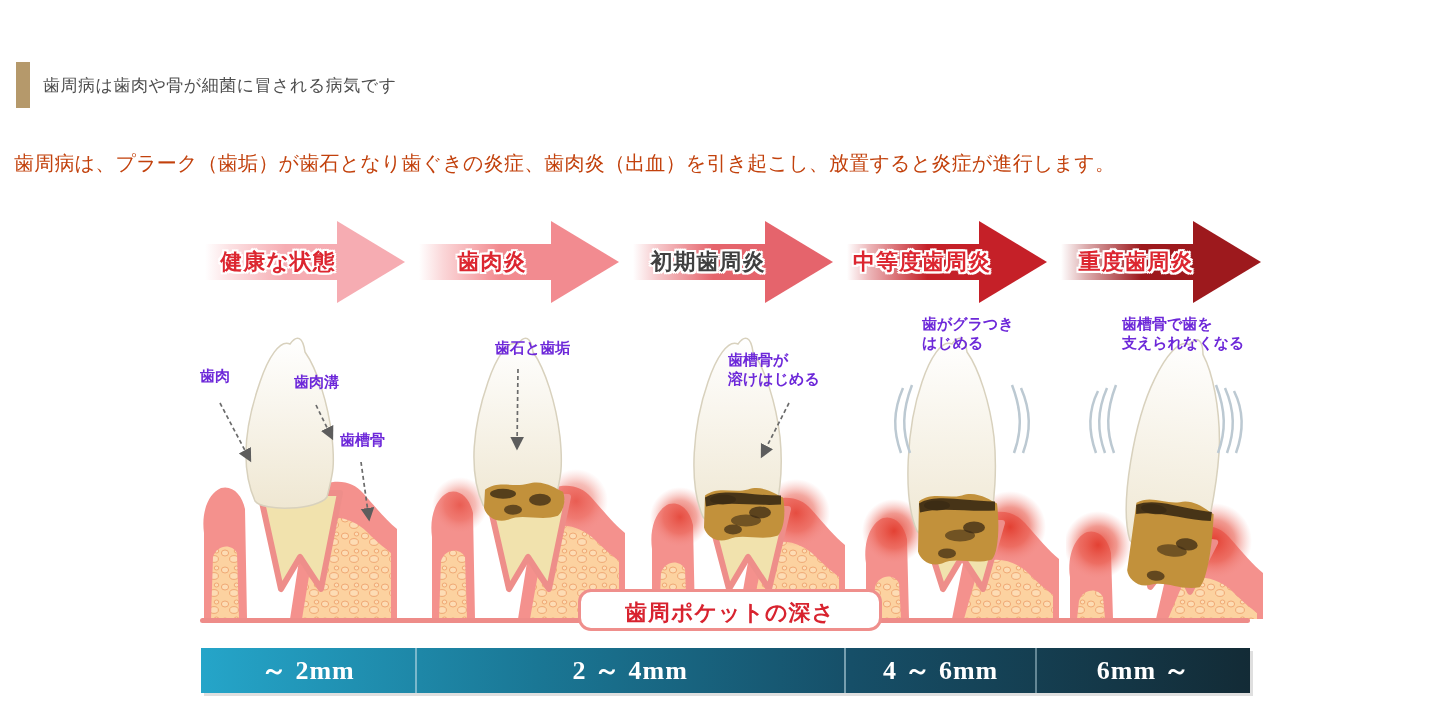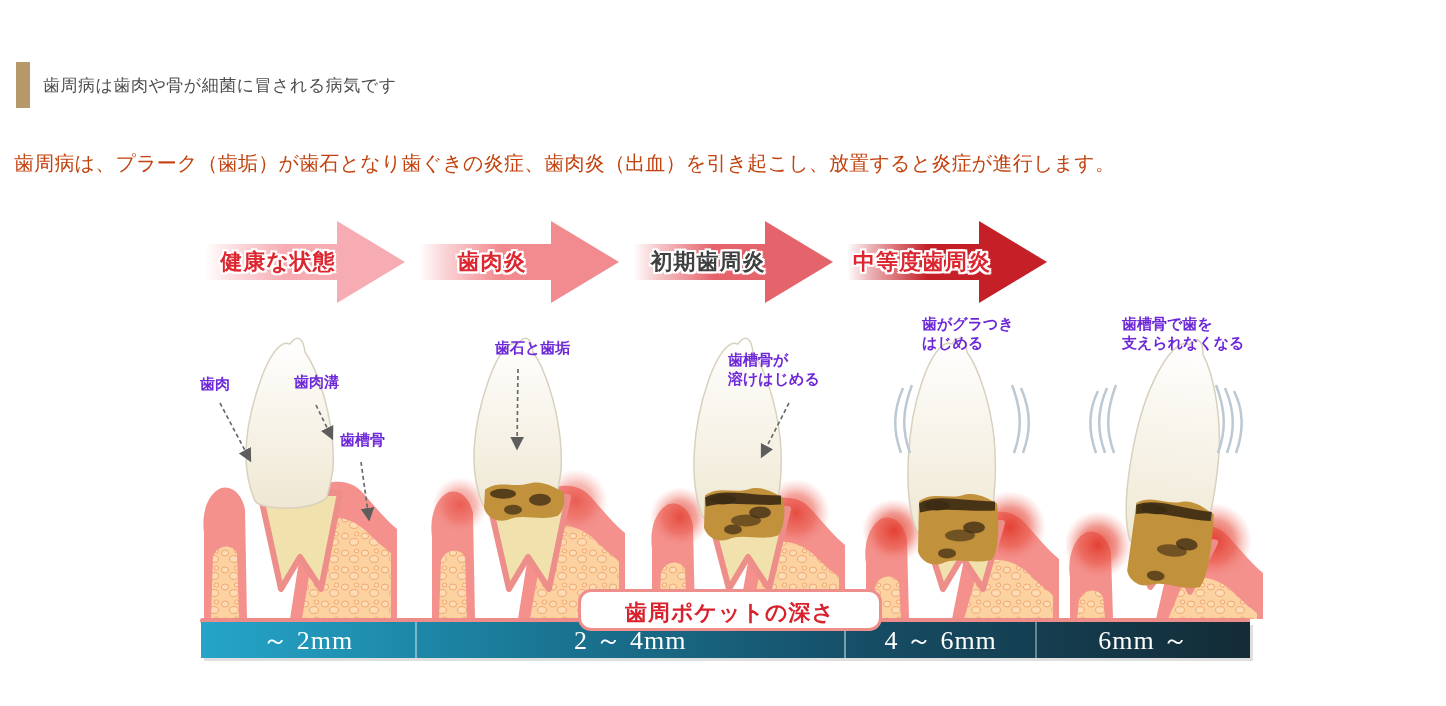--- a/index.html
+++ b/index.html
@@ -32,37 +32,38 @@
   }
   .a0{left:5px;}.a1{left:219px;}.a2{left:433px;}.a3{left:647px;}.a4{left:861px;}
   .a2 .arrow-label,.a3 .arrow-label,.a4 .arrow-label{width:150px;}
 
   
   .tooth{position:absolute;top:112px;width:200px;height:292px;}
   .t0{left:0px;}.t1{left:228px;}.t2{left:448px;}.t3{left:662px;}.t4{left:866px;}
 
   
   .ann{position:absolute;font-size:15px;font-weight:700;color:#6d28d9;line-height:1.25;white-space:nowrap;z-index:4;}
-  .ann-gum{left:0px;top:160px;}
+  .ann-gum{left:0px;top:152px;}
   .ann-sulcus{left:94px;top:158px;}
   .ann-alveolar{left:140px;top:216px;}
   .ann-tartar{left:295px;top:124px;}
   .ann-dissolve{left:528px;top:136px;}
   .ann-loosen{left:722px;top:100px;}
   .ann-support{left:922px;top:100px;}
 
   .leader-overlay{position:absolute;left:0;top:0;width:1058px;height:465px;z-index:3;pointer-events:none;}
 
   
   .ground-line{position:absolute;left:0px;top:403px;width:1050px;height:5px;background:#ee8c89;border-radius:3px;z-index:2;}
 
   
   .depth-bar{
-    position:absolute;left:1px;top:407px;width:1049px;height:36px;display:flex;z-index:2;
+    position:absolute;left:1px;top:433px;width:1049px;height:45px;display:flex;z-index:2;
     box-shadow:3px 3px 0 rgba(110,110,110,.22);
+    font-weight:bold;
   }
   .depth-seg{display:flex;align-items:center;justify-content:center;
     color:#ffffff;font-family:"Liberation Serif","DejaVu Serif",serif;
     font-size:26px;letter-spacing:1px;white-space:nowrap;}
   .seg-0{width:214px;border-right:2px solid rgba(198,224,233,.55);}
   .seg-1{width:428px;border-right:2px solid rgba(198,224,233,.55);}
   .seg-2{width:190px;border-right:2px solid rgba(198,224,233,.45);}
   .seg-3{width:213px;}
 
   
@@ -135,20 +136,34 @@
               <linearGradient id="ag3" x1="0" y1="0" x2="1" y2="0">
         <stop offset="0" stop-color="#c52028" stop-opacity="0"></stop>
         <stop offset="0.18" stop-color="#c52028" stop-opacity="0.35"></stop>
         <stop offset="0.6" stop-color="#c52028" stop-opacity="1"></stop>
       </linearGradient>
             </defs>
       <rect x="0" y="24" width="134" height="36" fill="url(#ag3)"></rect>
       <polygon points="132,1 200,42 132,83" fill="#c52028"></polygon>
     </svg></span>
       <div class="arrow-label" style="color: rgb(220, 38, 48);">中等度歯周炎</div>
+    </div>
+    <div class="arrow a4">
+      <span class="arrow-shape"><svg width="200" height="84" viewBox="0 0 200 84">
+      <defs>
+              <linearGradient id="ag4" x1="0" y1="0" x2="1" y2="0">
+        <stop offset="0" stop-color="#9d191d" stop-opacity="0"></stop>
+        <stop offset="0.18" stop-color="#9d191d" stop-opacity="0.35"></stop>
+        <stop offset="0.6" stop-color="#9d191d" stop-opacity="1"></stop>
+      </linearGradient>
+            </defs>
+      <rect x="0" y="24" width="134" height="36" fill="url(#ag4)"></rect>
+      <polygon points="132,1 200,42 132,83" fill="#9d191d"></polygon>
+    </svg></span>
+      <div class="arrow-label" style="color: rgb(220, 38, 48);">重度歯周炎</div>
     </div>
 
     <div class="tooth t0"><svg width="200" height="292" viewBox="0 0 200 292">
   <defs>
     <pattern id="pb0" width="20" height="17" patternUnits="userSpaceOnUse">
       <rect width="20" height="17" fill="#fcd2a0"></rect>
       <ellipse cx="5" cy="5" rx="3.6" ry="3" fill="#fddcb4" stroke="#f0a873" stroke-width="1"></ellipse>
       <ellipse cx="14" cy="11" rx="4.4" ry="3.4" fill="#fddcb4" stroke="#f0a873" stroke-width="1"></ellipse>
       <ellipse cx="16.5" cy="3" rx="2.3" ry="2" fill="#fddcb4" stroke="#f0a873" stroke-width="1"></ellipse>
     </pattern>

